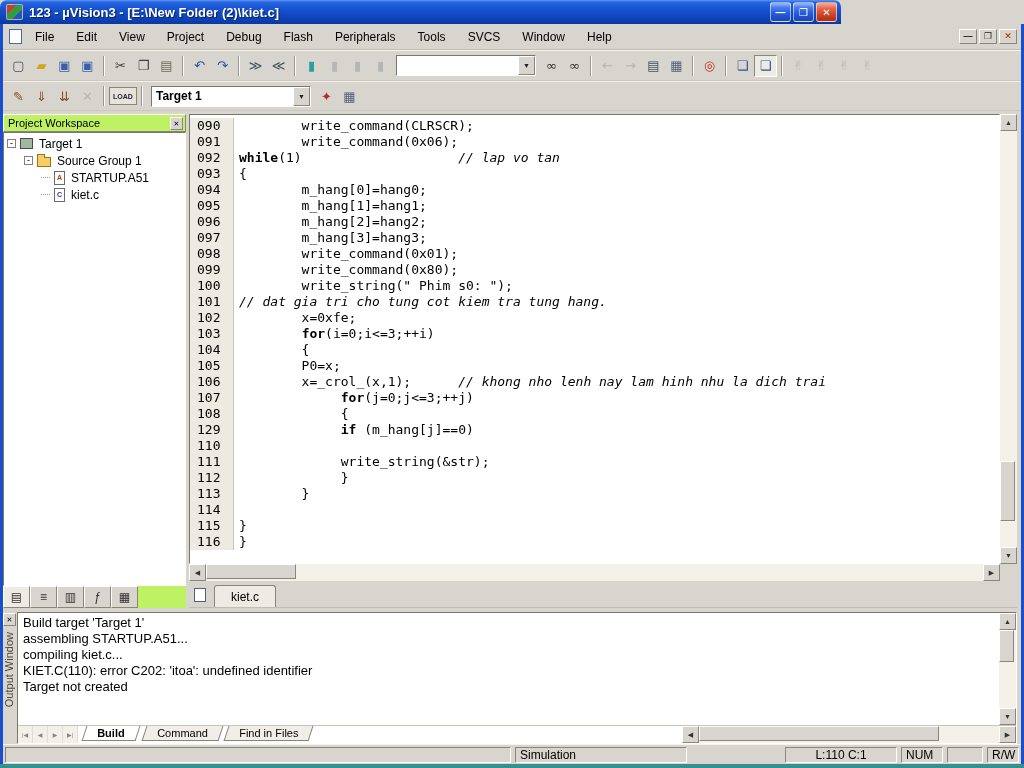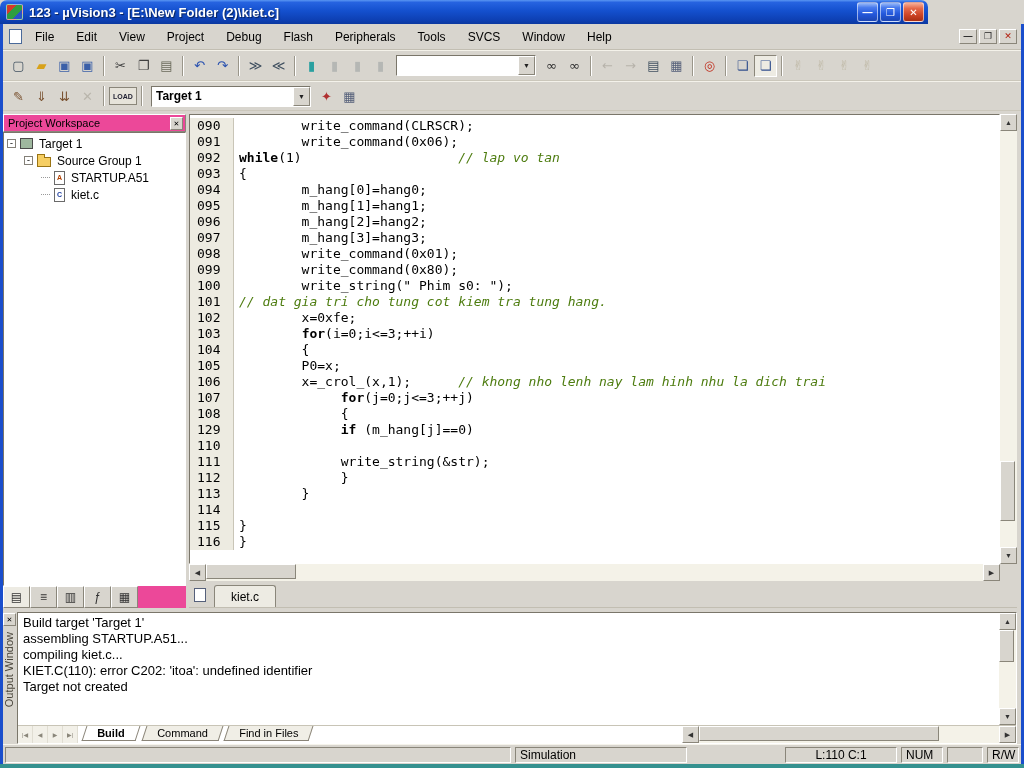--- a/index.html
+++ b/index.html
@@ -1,21 +1,21 @@
 <!DOCTYPE html>
 <html><head>
 <meta charset="utf-8">
 <style>
   *{margin:0;padding:0;box-sizing:border-box;}
   html,body{width:1024px;height:768px;}
   body{font-family:"Liberation Sans","DejaVu Sans",sans-serif;background:#35918F;overflow:hidden;}
   #screen{position:relative;width:1024px;height:768px;background:#D8D5CE;overflow:hidden;}
 
   
-  #titlebar{position:absolute;left:0;top:0;width:928px;height:24px;display:flex;align-items:center;padding:0 4px;
+  #titlebar{position:absolute;left:0;top:0;width:841px;height:24px;display:flex;align-items:center;padding:0 4px;
     background:linear-gradient(180deg,#5A96F2 0%,#2663E0 10%,#1450CE 45%,#0D3FB2 85%,#0B38A0 100%);
     border-radius:7px 7px 0 0;}
   .app-icon{width:17px;height:16px;margin:0 2px;border-radius:2px;flex:none;border:1px solid rgba(255,255,255,.5);
     background:linear-gradient(135deg,#D43A2A 0 34%,#2E9E40 34% 67%,#2A52C8 67% 100%);}
   .title-text{color:#fff;font-weight:bold;font-size:13px;margin-left:4px;flex:1;white-space:nowrap;overflow:hidden;
     text-shadow:1px 1px 1px rgba(0,0,0,.55);}
   #title-controls{display:flex;}
   .tctl{width:21px;height:20px;margin-left:2px;border-radius:3px;color:#fff;font-size:10px;font-weight:bold;
     display:flex;align-items:center;justify-content:center;border:1px solid rgba(255,255,255,.55);}
   .minimize-button,.restore-button{background:linear-gradient(180deg,#9DBCF8 0%,#4A7CEE 25%,#2458DC 60%,#1C46B4 100%);}
@@ -50,21 +50,21 @@
     border:1px solid #8A867A;letter-spacing:0;}
   .combo{height:21px;display:flex;align-items:stretch;border:1px solid;border-color:#7A766A #FFF #FFF #7A766A;
     background:#fff;margin:0 4px;flex:none;}
   .combo-text{flex:1;font-size:12px;line-height:19px;padding:0 4px;overflow:hidden;white-space:nowrap;}
   .combo-text.b{font-weight:bold;}
   .combo-btn{width:17px;background:#D8D5CE;border:1px solid;border-color:#FFF #8A867A #8A867A #FFF;
     display:flex;align-items:center;justify-content:center;}
   .combo-btn::before{content:"▼";font-size:7px;color:#222;}
 
   
-  #workspace{position:absolute;left:3px;top:114px;width:183px;height:494px;background:#ec4899;}
+  #workspace{position:absolute;left:3px;top:114px;width:183px;height:494px;background:#bef264;}
   #ws-header{height:18px;display:flex;align-items:center;padding:0 2px 0 4px;font-size:11px;
     border:1px solid;border-color:#FFF #8A867A #8A867A #FFF;}
   .ws-title{flex:1;white-space:nowrap;overflow:hidden;}
   .ws-close{width:13px;height:13px;flex:none;border:1px solid;border-color:#FFF #8A867A #8A867A #FFF;background:#D8D5CE;}
   .ws-close::before{content:"✕";font-size:7px;display:block;text-align:center;line-height:11px;}
   #ws-tree{position:absolute;left:0;top:18px;width:183px;height:454px;background:#FFF;overflow:hidden;padding-top:2px;
     border:1px solid;border-color:#7A766A #FFF #FFF #7A766A;}
   .tree-row{height:17px;display:flex;align-items:center;font-size:12px;white-space:nowrap;}
   .expand-box{width:9px;height:9px;flex:none;border:1px solid #848078;background:#fff;font-size:9px;line-height:7px;
     text-align:center;margin-right:4px;font-family:"DejaVu Sans Mono",monospace;}
@@ -85,21 +85,21 @@
   #editor-frame{position:absolute;left:189px;top:114px;width:828px;height:494px;}
   #editor-view{position:absolute;left:0;top:0;width:811px;height:450px;background:#FFF;overflow:hidden;padding-top:3px;
     border:1px solid;border-color:#7A766A #FFF #FFF #7A766A;}
   .ed-row{display:flex;height:16px;font-family:"DejaVu Sans Mono","Liberation Mono",monospace;font-size:13px;
     line-height:16px;white-space:pre;}
   .ed-num{width:44px;flex:none;background:#EDEBE1;border-right:1px solid #C9C5B7;padding-left:7px;color:#000;}
   .ed-code{flex:1;padding-left:5px;}
   .ed-row.hl .ed-code{background:#1d4ed8;margin-top:38px;}
   .ed-row.hl .ed-code span{color:#FFF;}
   .seg-k{font-weight:bold;}
-  .seg-c{color:#4d7c0f;font-style:italic;}
+  .seg-c{color:#000000;font-style:italic;}
 
   
   .sb-v{display:flex;flex-direction:column;background:#F4F2E8;}
   .sb-h{display:flex;background:#F4F2E8;}
   .sb-btn{width:17px;height:17px;flex:none;background:#D8D5CE;border:1px solid;border-color:#FFF #8A867A #8A867A #FFF;
     display:flex;align-items:center;justify-content:center;color:#333;}
   .sb-btn::before{font-size:7px;}
   .arr-up::before{content:"▲";} .arr-down::before{content:"▼";}
   .arr-left::before{content:"◀";} .arr-right::before{content:"▶";}
   .sb-track{flex:1;position:relative;}

